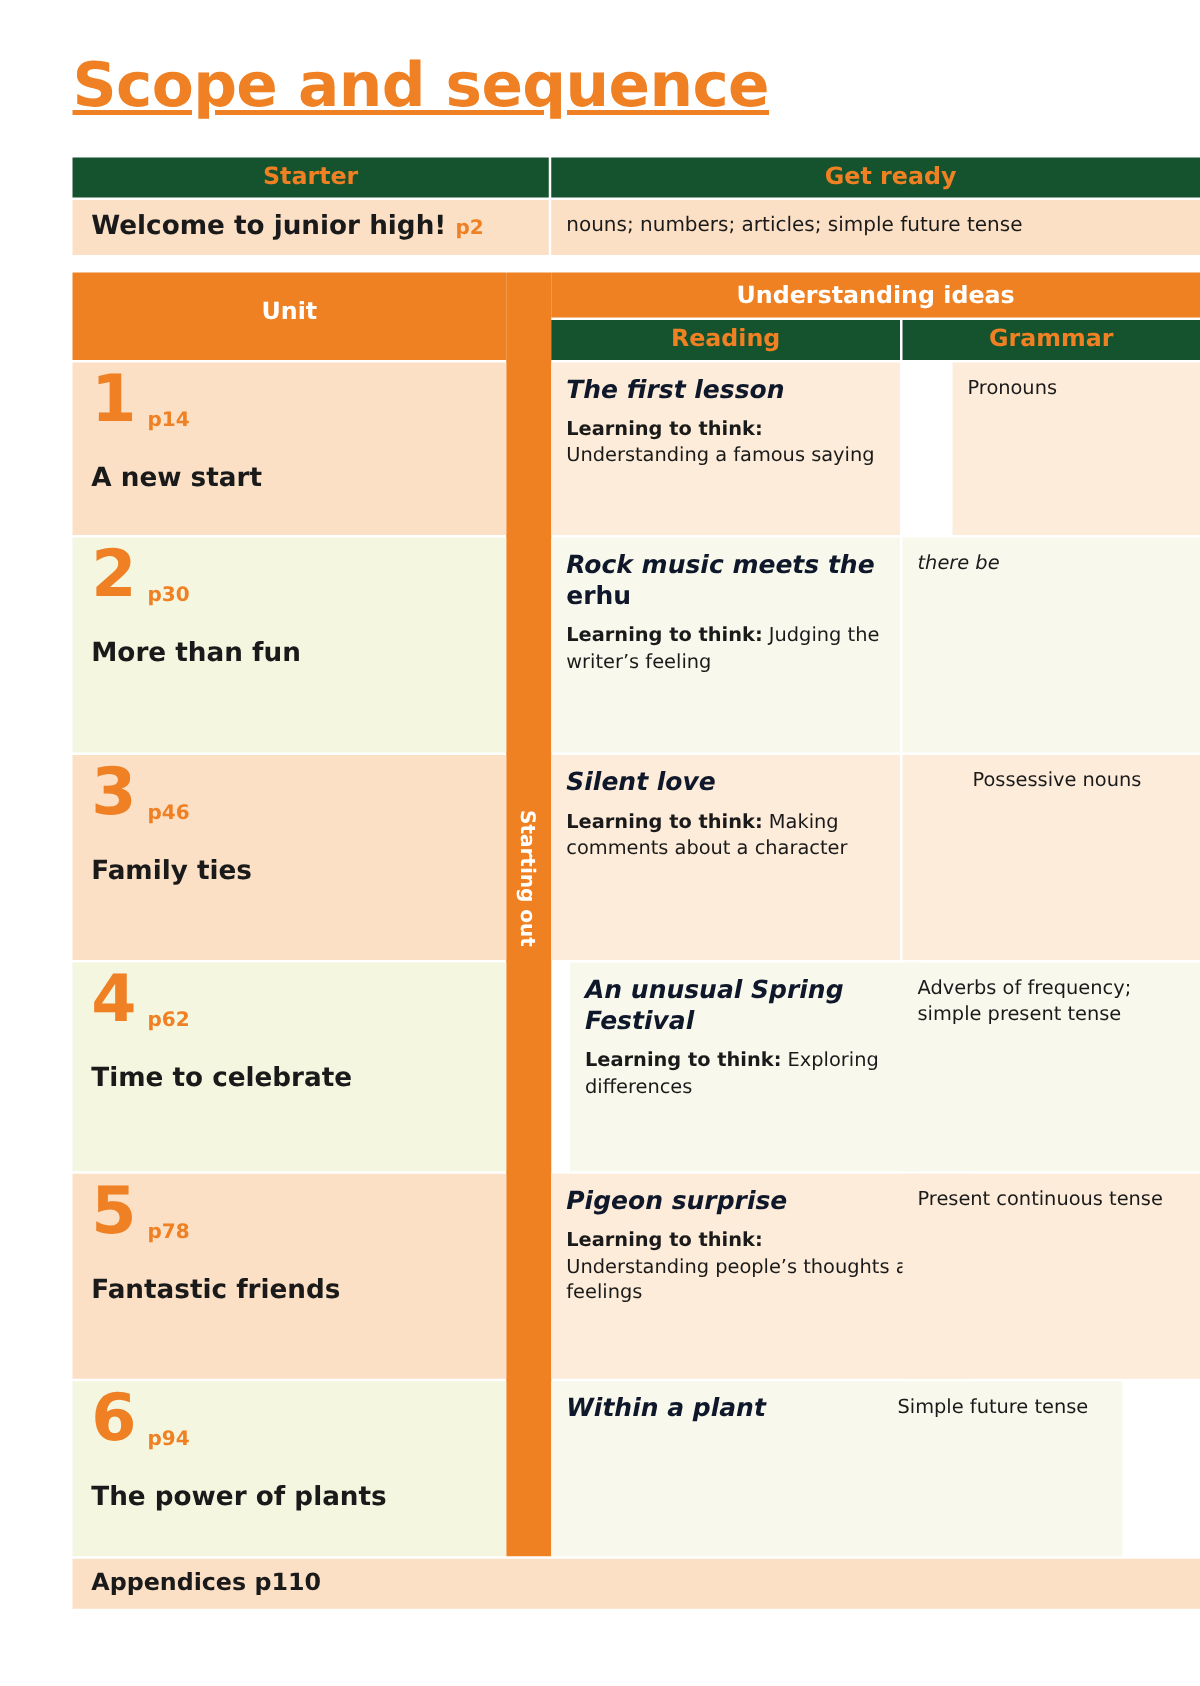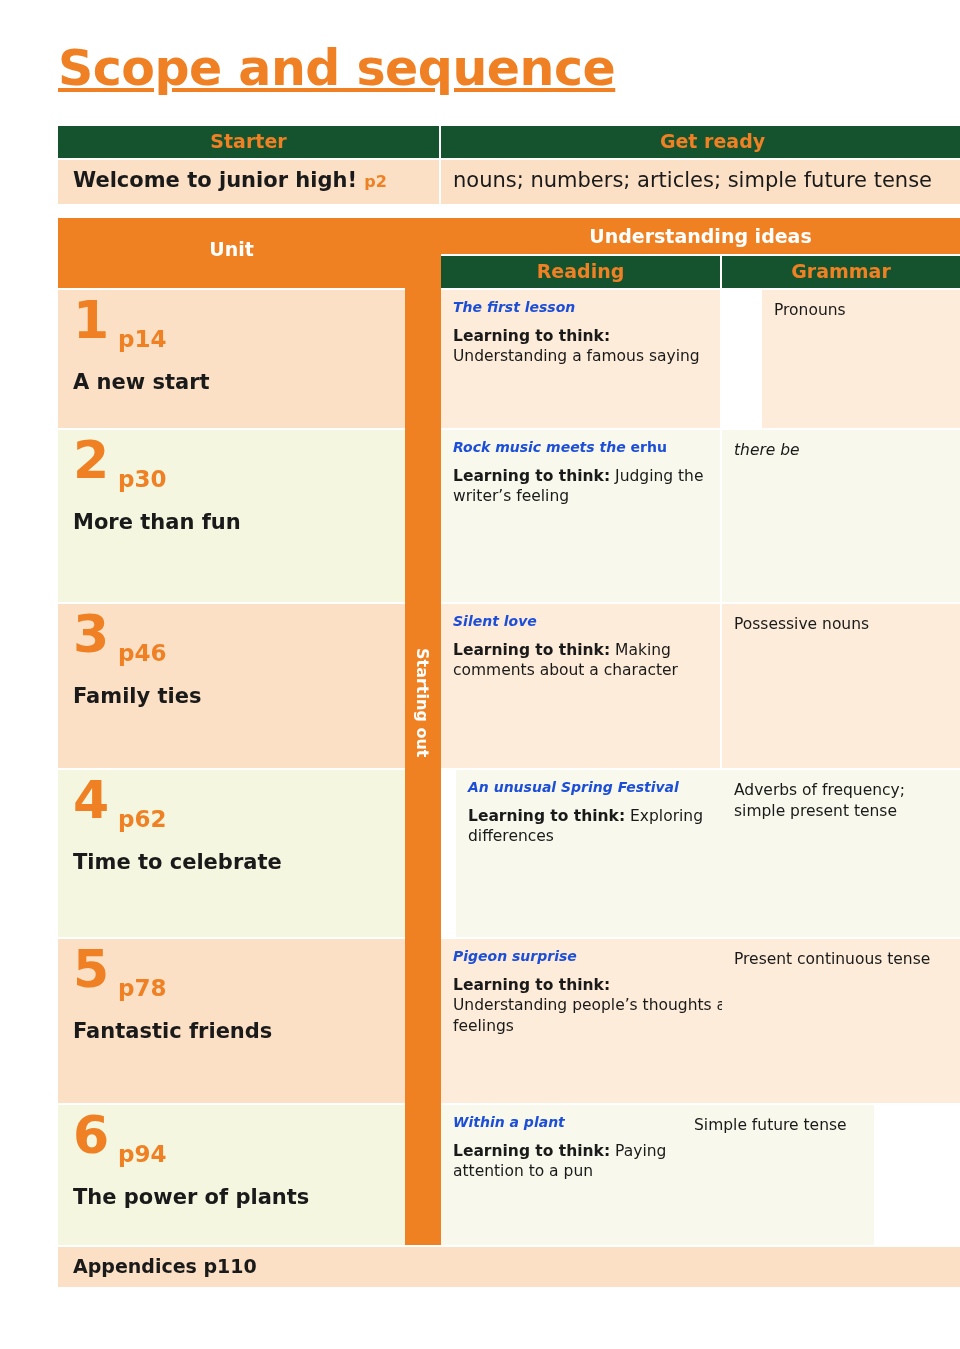--- a/index.html
+++ b/index.html
@@ -85,61 +85,61 @@
     padding-left: 15px;
     line-height: 40px;
     white-space: nowrap;
   }
   .starter-page {
     font-size: 16px;
     color: #ef8024;
     font-weight: bold;
   }
   .getready-text {
-    font-size: 21px;
+    font-size: 16px;
     color: #1a1a1a;
     padding-left: 12px;
     line-height: 40px;
     white-space: nowrap;
   }
 
   
   .unit-num {
     position: absolute;
     left: 15px;
     top: 4px;
     font-size: 52px;
     font-weight: bold;
     color: #ef8024;
     line-height: 52px;
   }
   .unit-page {
     position: absolute;
     left: 60px;
     top: 36px;
-    font-size: 23px;
+    font-size: 16px;
     color: #ef8024;
     font-weight: bold;
   }
   .unit-name {
     position: absolute;
     left: 15px;
     top: 80px;
     font-size: 21px;
     font-weight: bold;
     color: #1a1a1a;
     white-space: nowrap;
   }
 
   
   .reading-title {
-    font-size: 14px;
+    font-size: 20px;
     font-weight: bold;
     font-style: italic;
-    color: #1d4ed8;
+    color: #0f172a;
     line-height: 1.25;
   }
   .reading-title .plain {
     font-style: normal;
   }
   .reading-body {
     margin-top: 9px;
     font-size: 15.5px;
     color: #1a1a1a;
     line-height: 1.33;
@@ -274,21 +274,21 @@
     <div class="reading-inner">
       <div class="reading-title">
         <span>Silent love</span><span class="plain"></span>
       </div>
       <div class="reading-body">
         <b>Learning to think:</b>
         <span>Making comments about a character</span>
       </div>
     </div>
   </div>
-  <div class="cell lightpeach" style="left:722px; top:604px; width:238px; height:164px;">
+  <div class="cell lightpeach" style="left:722px; top:604px; width:238px; height:164px;padding-left:44px;">
     <div class="grammar-text">Possessive nouns</div>
   </div>
 
   <div class="cell cream" style="left:58px; top:770px; width:347px; height:167px;">
     <div class="unit-num">4</div>
     <div class="unit-page">p62</div>
     <div class="unit-name">Time to celebrate</div>
   </div>
   <div class="cell lightcream" style="left:456px; top:770px; width:279px; height:167px;">
     <div class="reading-inner">
@@ -328,27 +328,23 @@
   <div class="cell cream" style="left:58px; top:1105px; width:347px; height:140px;">
     <div class="unit-num">6</div>
     <div class="unit-page">p94</div>
     <div class="unit-name">The power of plants</div>
   </div>
   <div class="cell lightcream" style="left:441px; top:1105px; width:279px; height:140px;">
     <div class="reading-inner">
       <div class="reading-title">
         <span>Within a plant</span><span class="plain"></span>
       </div>
-      <div class="reading-body">
-        <b>Learning to think:</b>
-        <span>Paying attention to a pun</span>
-      </div>
-    </div>
-  </div>
-  <div class="cell lightcream" style="left:682px; top:1105px; width:192px; height:140px;">
+    </div>
+  </div>
+  <div class="cell lightcream" style="left:706px; top:1105px; width:192px; height:140px;">
     <div class="grammar-text">Simple future tense</div>
   </div>
 
   <div class="cell peach" style="left:58px; top:1247px; width:902px; height:40px;">
     <div class="appendices">
       <span>Appendices</span>
       <span>p110</span>
     </div>
   </div>
 

